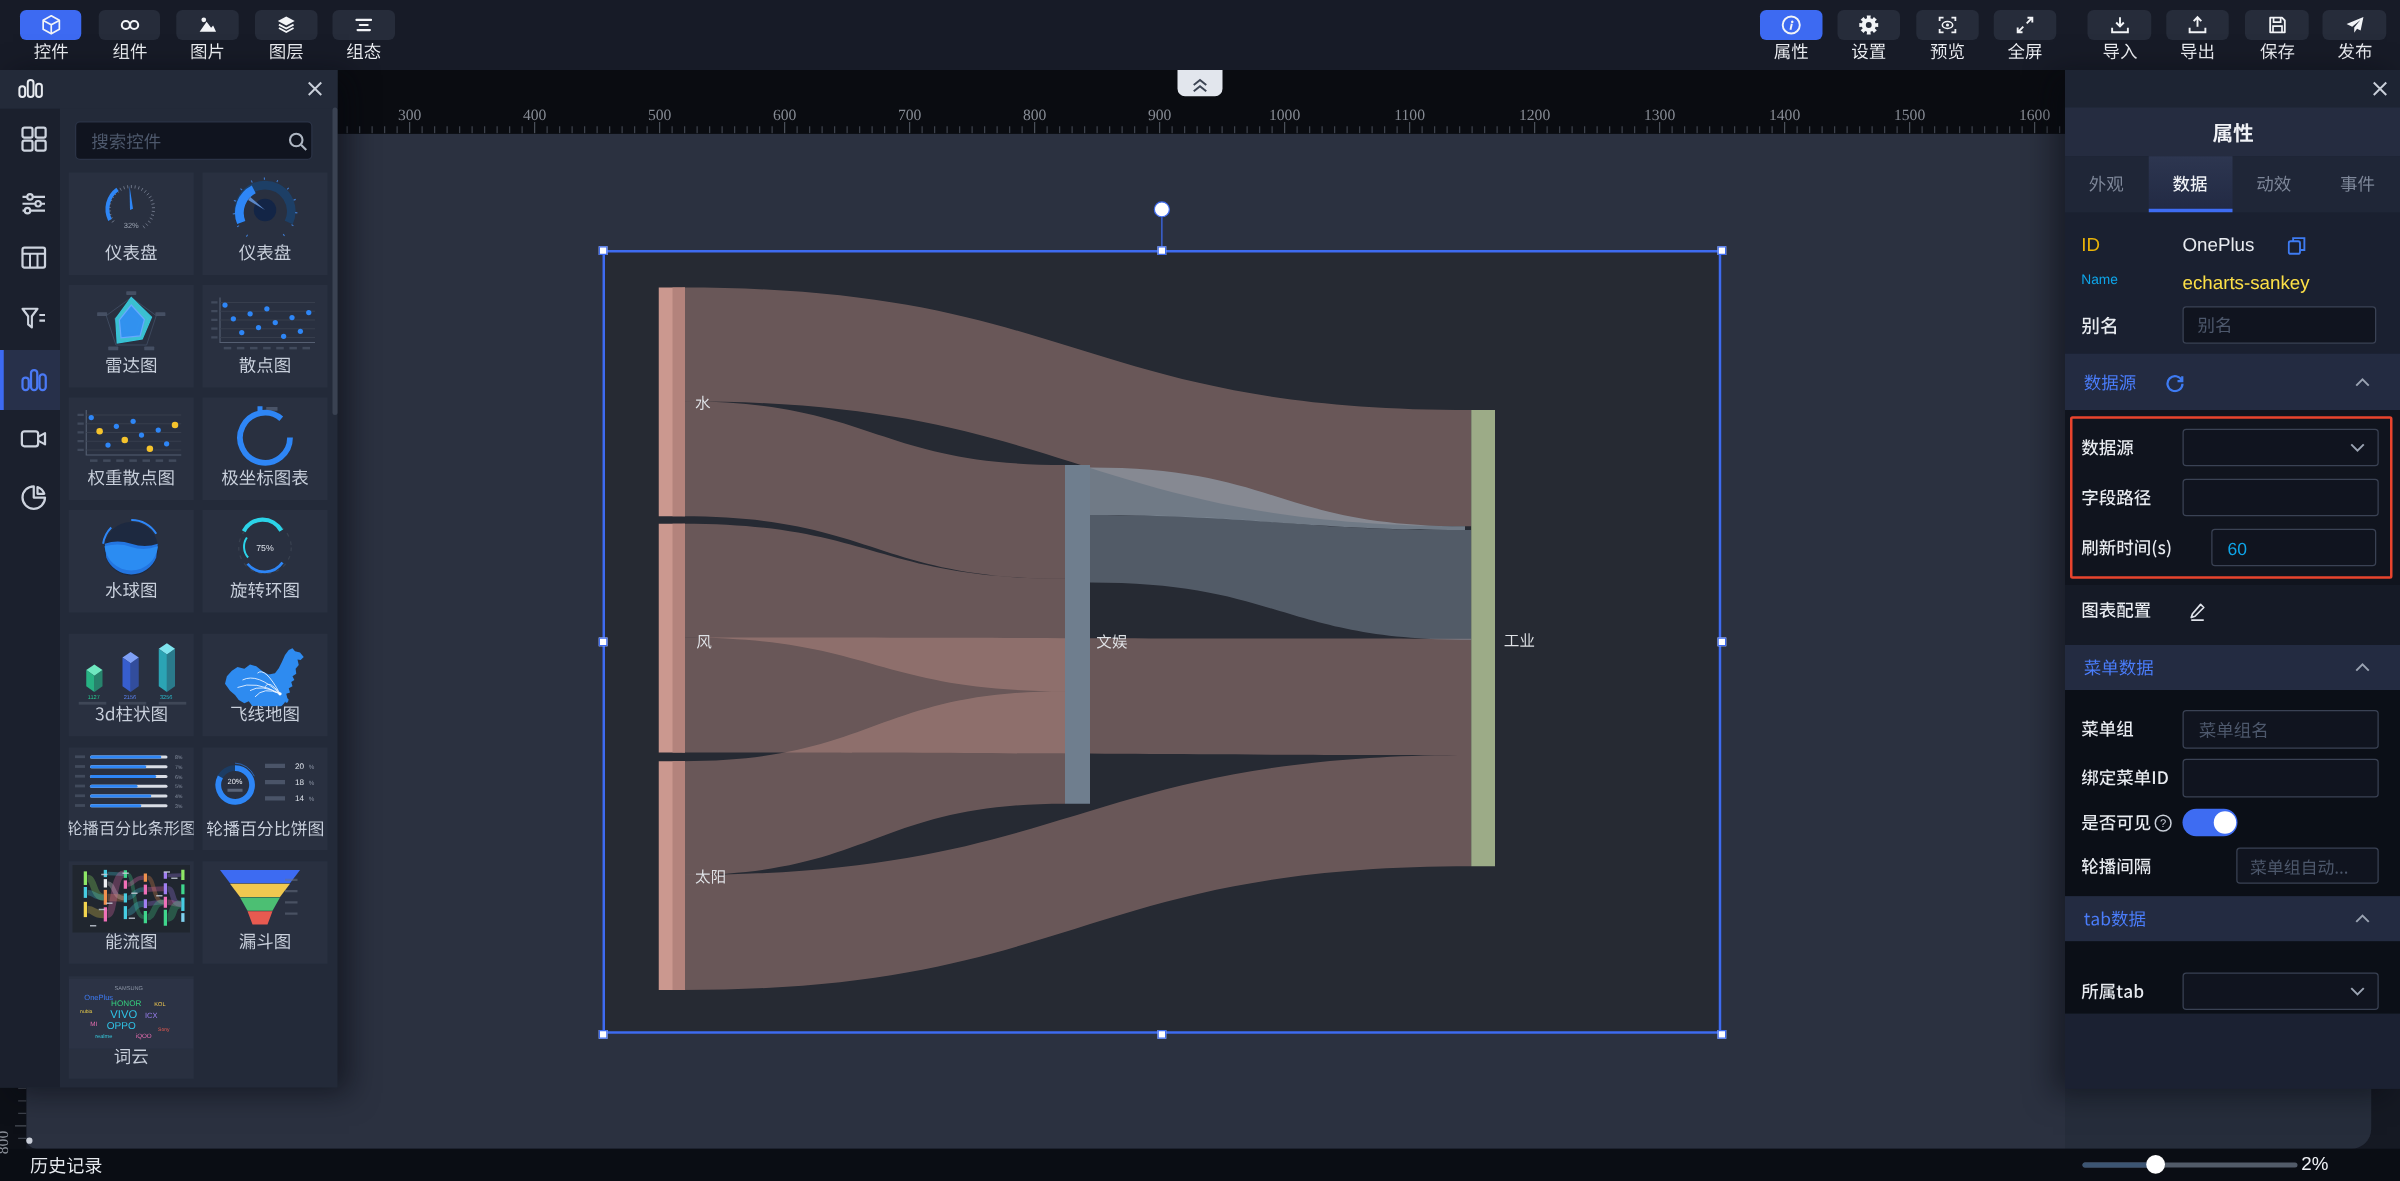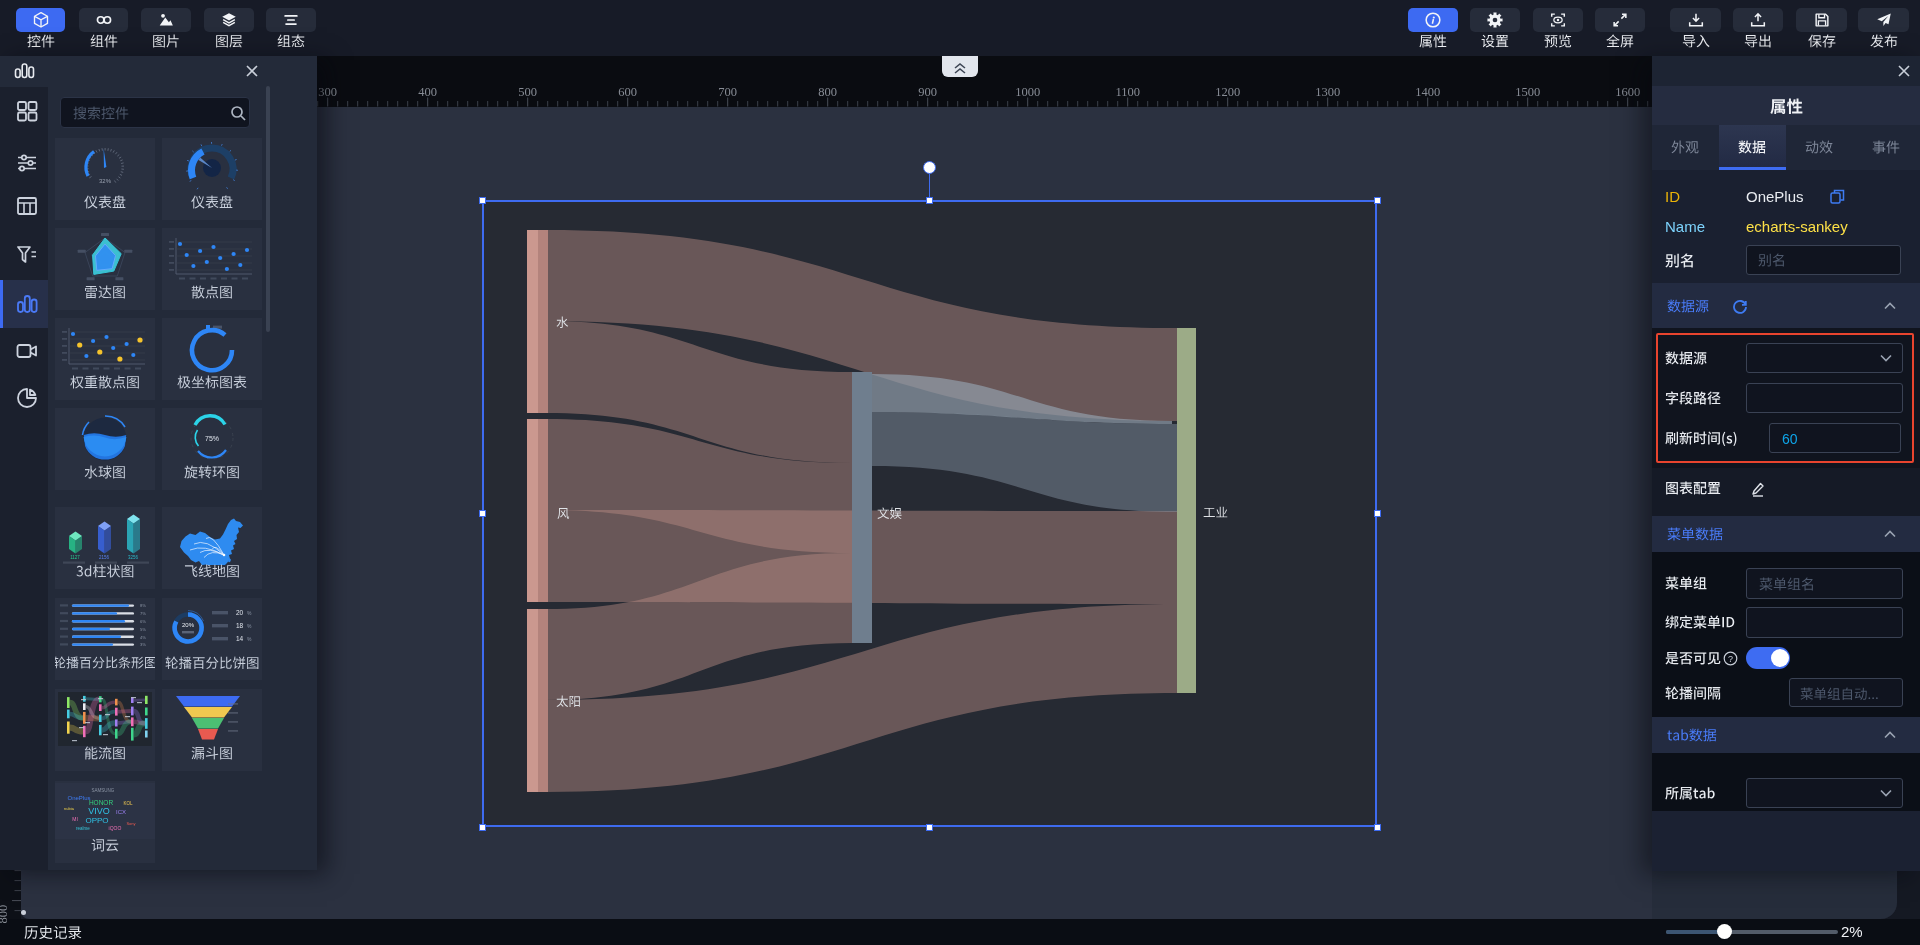--- a/index.html
+++ b/index.html
@@ -378,21 +378,21 @@
         <svg width="18" height="18" viewBox="0 0 20 20" style="position:absolute;left:50%;top:50%;transform:translate(-50%,-50%)">
           <path d="M17.5 2.8 L2.5 9.2 L7.5 11.5 L14.8 5.5 L9.3 12.3 L9.3 16.8 L11.8 13.4 L15 14.8 Z" fill="#f2f4f7"></path>
         </svg>
       </div>
       <div style="position:absolute;left:1869.5px;top:34.4px;width:28.0px;height:16.1px"><svg style="width:28.0px;height:16.1px;" viewBox="0 0 28.0 16.1">
           <g transform="translate(0,12.3) scale(0.0140,-0.0140)">
             <path d="M673 790C716 744 773 680 801 642L860 683C832 719 774 781 731 826ZM144 523C154 534 188 540 251 540H391C325 332 214 168 30 57C49 44 76 15 86 -1C216 79 311 181 381 305C421 230 471 165 531 110C445 49 344 7 240 -18C254 -34 272 -62 280 -82C392 -51 498 -5 589 61C680 -6 789 -54 917 -83C928 -62 948 -32 964 -16C842 7 736 50 648 108C735 185 803 285 844 413L793 437L779 433H441C454 467 467 503 477 540H930L931 612H497C513 681 526 753 537 830L453 844C443 762 429 685 411 612H229C257 665 285 732 303 797L223 812C206 735 167 654 156 634C144 612 133 597 119 594C128 576 140 539 144 523ZM588 154C520 212 466 281 427 361H742C706 279 652 211 588 154Z M1399 841C1385 790 1367 738 1346 687H1061V614H1313C1246 481 1153 358 1031 275C1045 259 1065 230 1076 211C1130 249 1179 294 1222 343V13H1297V360H1509V-81H1585V360H1811V109C1811 95 1806 91 1789 90C1773 90 1715 89 1651 91C1661 72 1673 44 1676 23C1762 23 1815 23 1846 35C1877 47 1886 68 1886 108V431H1811H1585V566H1509V431H1291C1331 489 1366 550 1396 614H1941V687H1428C1446 732 1462 778 1476 823Z" fill="#eceef2"></path>
           </g>
         </svg></div>
     </div>
-    <div class="abs" style="left:0;top:56px;width:317px;height:814px;background:#232a39;box-shadow:10px 4px 22px rgba(5,8,14,.55);z-index:8">
+    <div class="abs" style="left:0;top:56px;width:270px;height:814px;background:#232a39;box-shadow:10px 4px 22px rgba(5,8,14,.55);z-index:8">
       <div class="abs" style="left:0;top:0;width:270px;height:31px;background:#232a39"></div>
       <svg width="24" height="24" style="position:absolute;left:12px;top:4px">
         <rect x="3.5" y="9" width="4.6" height="8.5" rx="2.2" fill="none" stroke="#e8ebf0" stroke-width="1.6"></rect>
         <rect x="10.2" y="4" width="4.6" height="13.5" rx="2.2" fill="none" stroke="#e8ebf0" stroke-width="1.6"></rect>
         <rect x="16.9" y="7" width="4.6" height="10.5" rx="2.2" fill="none" stroke="#e8ebf0" stroke-width="1.6"></rect>
       </svg>
       <svg width="14" height="14" style="position:absolute;left:245px;top:8px">
         <path d="M2 2 L12 12 M12 2 L2 12" stroke="#c9cfd9" stroke-width="1.6"></path>
       </svg>
       <div class="abs" style="left:0;top:31px;width:48px;height:783px;background:#1b202d"></div>
@@ -876,21 +876,21 @@
             <path d="M134 131V72H459V4C459 -14 453 -19 434 -20C417 -21 356 -22 296 -20C306 -37 319 -65 323 -83C407 -83 459 -82 490 -71C521 -60 535 -42 535 4V72H775V28H851V206H955V266H851V391H535V462H835V639H535V698H935V760H535V840H459V760H67V698H459V639H172V462H459V391H143V336H459V266H48V206H459V131ZM244 586H459V515H244ZM535 586H759V515H535ZM535 336H775V266H535ZM535 206H775V131H535Z M1317 341V268H1604V-80H1679V268H1953V341H1679V562H1909V635H1679V828H1604V635H1470C1483 680 1494 728 1504 775L1432 790C1409 659 1367 530 1309 447C1327 438 1359 420 1373 409C1400 451 1425 504 1446 562H1604V341ZM1268 836C1214 685 1126 535 1032 437C1045 420 1067 381 1075 363C1107 397 1137 437 1167 480V-78H1239V597C1277 667 1311 741 1339 815Z" fill="#7e8799"></path>
           </g>
         </svg></div>
       <div class="abs" style="left:0;top:114px;width:268px;height:113px;background:#1a2030"></div>
       <div class="abs lat" style="left:13px;top:132px;font-size:15px;color:#eab308">ID</div>
       <div class="abs lat" style="left:94px;top:132px;font-size:15px;color:#e8ebf0">OnePlus</div>
       <svg width="15" height="15" style="position:absolute;left:178px;top:133px">
         <rect x="1" y="4" width="9" height="10" rx="1.5" fill="none" stroke="#3e7bf2" stroke-width="1.5"></rect>
         <path d="M4.5 4 V1.5 H13.5 V11 H10.5" fill="none" stroke="#3e7bf2" stroke-width="1.5"></path>
       </svg>
-      <div class="abs lat" style="left:13px;top:162px;font-size:15px;color:#7dd3fc">Name</div>
+      <div class="abs lat" style="left:13px;top:162px;font-size:11px;color:#0ea5e9">Name</div>
       <div class="abs lat" style="left:94px;top:162px;font-size:15px;color:#fde047">echarts-sankey</div>
       <div style="position:absolute;left:13.0px;top:196.9px;width:30.0px;height:17.2px"><svg style="width:30.0px;height:17.2px;" viewBox="0 0 30.0 17.2">
           <g transform="translate(0,13.2) scale(0.0150,-0.0150)">
             <path d="M614 723V164H706V723ZM825 825V34C825 16 819 11 801 10C783 10 725 9 662 12C676 -16 690 -59 694 -85C782 -85 837 -83 873 -67C906 -51 919 -23 919 34V825ZM174 716H403V548H174ZM88 800V463H494V800ZM222 440 218 363H55V277H210C192 147 149 45 28 -18C48 -34 74 -66 85 -88C228 -9 278 117 299 277H419C412 107 402 42 388 24C379 14 371 12 356 12C341 12 305 13 265 16C280 -8 290 -46 291 -74C336 -75 379 -75 402 -72C431 -68 449 -60 468 -37C494 -5 504 87 513 325C514 337 515 363 515 363H307L311 440Z M1251 518C1296 485 1350 441 1392 403C1281 346 1159 305 1039 281C1056 260 1078 219 1088 194C1141 206 1194 222 1246 240V-83H1340V-35H1756V-84H1853V349H1488C1642 438 1773 558 1850 711L1785 750L1769 745H1442C1464 772 1484 799 1503 826L1396 848C1336 753 1223 647 1060 572C1081 555 1111 520 1125 497C1217 545 1294 600 1359 659H1708C1652 579 1572 510 1480 452C1435 492 1374 538 1325 572ZM1756 51H1340V263H1756Z" fill="#e8ebf0"></path>
           </g>
         </svg></div>
       <div class="abs" style="left:94px;top:189px;width:155px;height:30px;background:#10141f;border:1px solid #3a4254;border-radius:3px"></div>
       <div style="position:absolute;left:106.0px;top:197.3px;width:28.0px;height:16.1px"><svg style="width:28.0px;height:16.1px;" viewBox="0 0 28.0 16.1">
           <g transform="translate(0,12.3) scale(0.0140,-0.0140)">
             <path d="M626 720V165H699V720ZM838 821V18C838 0 832 -5 813 -6C795 -7 737 -7 669 -5C681 -27 692 -61 696 -81C785 -81 838 -79 870 -66C900 -54 913 -31 913 19V821ZM162 728H420V536H162ZM93 796V467H492V796ZM235 442 230 355H56V287H223C205 148 160 38 33 -28C49 -40 71 -66 80 -84C223 -5 273 125 294 287H433C424 99 414 27 398 9C390 0 381 -2 366 -2C350 -2 311 -2 268 2C280 -18 288 -47 289 -70C333 -72 377 -72 400 -69C427 -67 444 -60 461 -39C487 -9 497 81 508 322C508 333 509 355 509 355H301L306 442Z M1263 529C1314 494 1373 446 1417 406C1300 344 1171 299 1047 273C1061 256 1079 224 1086 204C1141 217 1197 233 1252 253V-79H1327V-27H1773V-79H1849V340H1451C1617 429 1762 553 1844 713L1794 744L1781 740H1427C1451 768 1473 797 1492 826L1406 843C1347 747 1233 636 1069 559C1087 546 1111 519 1122 501C1217 550 1296 609 1361 671H1733C1674 583 1587 508 1487 445C1440 486 1374 536 1321 572ZM1773 42H1327V271H1773Z" fill="#4d586c"></path>

